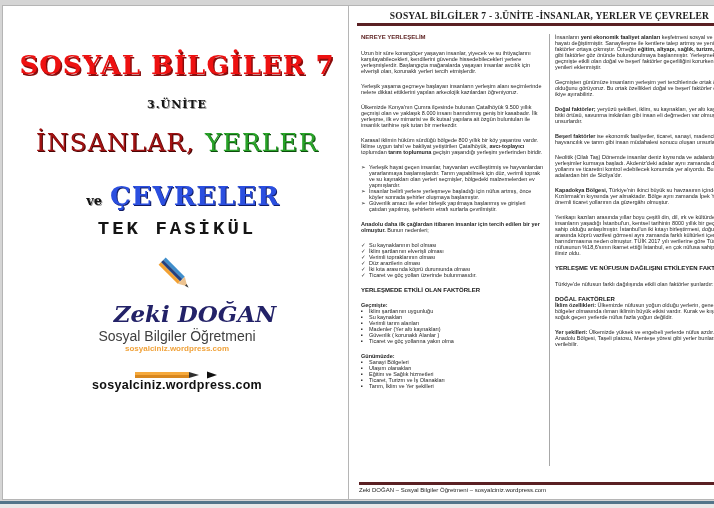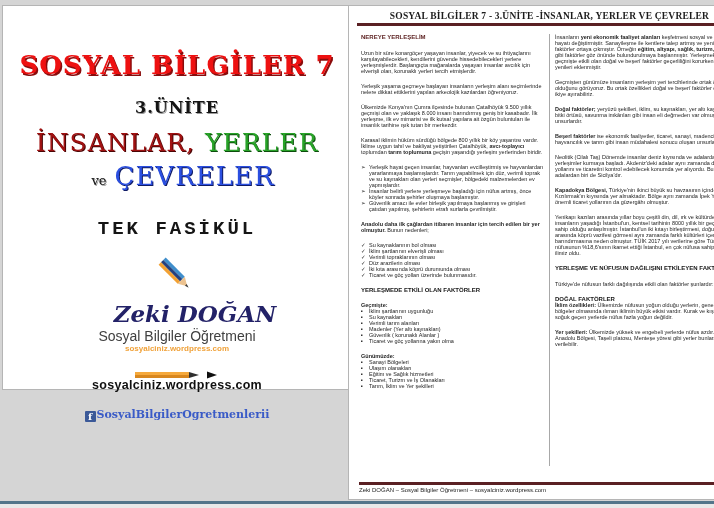--- a/index.html
+++ b/index.html
@@ -1,33 +1,33 @@
 <!DOCTYPE html>
 <html><head>
 <meta charset="utf-8">
 <style>
   html,body{margin:0;padding:0;}
   .screen{position:relative;width:714px;height:508px;background:#d5d5d5;overflow:hidden;
           font-family:"Liberation Sans",sans-serif;}
   .page{position:absolute;top:5px;background:#ffffff;border:1px solid #b5b5b5;box-sizing:border-box;}
-  .page-left{left:2px;width:350px;height:385px;}
+  .page-left{left:2px;width:350px;height:495px;}
   .page-right{left:348px;width:403px;height:495px;}
   .bottom-bar{position:absolute;left:0;right:0;top:501px;height:3px;background:#53758a;}
   .below-bar{position:absolute;left:0;right:0;top:504px;bottom:0;background:#e9e9e9;}
 
   
   .cv{position:absolute;left:0;right:0;text-align:center;white-space:nowrap;}
   .cv-title{top:44px;font-family:"DejaVu Serif",serif;font-weight:bold;font-size:26px;
             color:#ee1111;letter-spacing:1px;text-shadow:1.5px 1.5px 0 #8a0c0c;}
-  .cv-unit{top:92px;font-family:"DejaVu Serif",serif;font-weight:bold;font-size:16px;
+  .cv-unit{top:92px;font-family:"DejaVu Serif",serif;font-weight:bold;font-size:11px;
            color:#141414;letter-spacing:1px;text-shadow:1px 1px 0 #9a9a9a;}
   .cv-line1{top:122px;font-family:"DejaVu Serif",serif;font-weight:normal;font-size:25px;letter-spacing:1px;}
   .cv-line1 .red{color:#a01212;text-shadow:1px 1px 0 #4a0606;margin-right:10px;}
   .cv-line1 .green{color:#29a329;text-shadow:1px 1px 0 #0d4d0d;}
-  .cv-line2{top:155px;font-family:"DejaVu Serif",serif;font-weight:normal;padding-left:12px;}
+  .cv-line2{top:175px;font-family:"DejaVu Serif",serif;font-weight:bold;padding-left:12px;}
   .cv-line2 .ve{font-size:13px;color:#141414;text-shadow:1px 1px 0 #9a9a9a;margin-right:8px;}
   .cv-line2 .blue{font-size:26px;color:#2b4fe0;letter-spacing:1px;text-shadow:1px 1px 0 #101c66;}
   .cv-fasikul{top:212px;font-family:Liberation Mono, monospace;font-weight:bold;font-size:19px;
               letter-spacing:3px;color:#151515;}
   .cv-pencil{top:246px;}
   .cv-author{top:294px;font-family:"DejaVu Serif",serif;font-style:italic;font-weight:bold;
              font-size:23px;color:#232268;margin-left:36px;}
   .cv-authortitle{top:322px;font-size:14px;color:#404040;}
   .cv-smallurl{top:338px;font-size:8px;font-weight:bold;color:#f0a23a;}
   .cv-divider{top:360px;}
@@ -95,23 +95,20 @@
       <svg width="84" height="10" viewBox="0 0 84 10">
         <rect x="0" y="2" width="54" height="3" fill="#f5a93c"></rect>
         <rect x="0" y="5" width="54" height="3" fill="#d8871e"></rect>
         <polygon points="54,2 64,5 54,8" fill="#2f2f2f"></polygon>
         <polygon points="72,1.5 82,5 72,8.5" fill="#101010"></polygon>
       </svg>
     </div>
 
     <div class="cv cv-url">sosyalciniz.wordpress.com</div>
 
-    <div class="cv cv-fb">
-      <span class="fb-badge">f</span><span>SosyalBilgilerOgretmenlerii</span>
-    </div>
   </div>
 
   <div class="page page-right">
     <div class="pg-header">SOSYAL BİLGİLER 7 - 3.ÜNİTE -İNSANLAR, YERLER VE ÇEVRELER</div>
     <div class="header-rule"></div>
 
     <div class="columns">
 
       <div class="col">
         <div class="h-maroon">NEREYE YERLEŞELİM</div>

